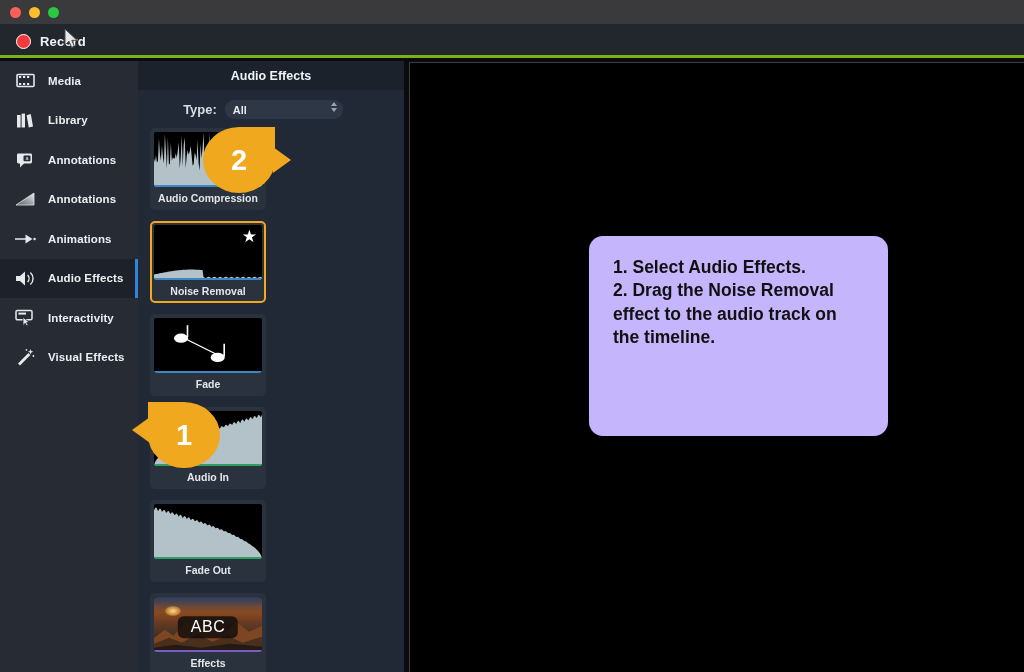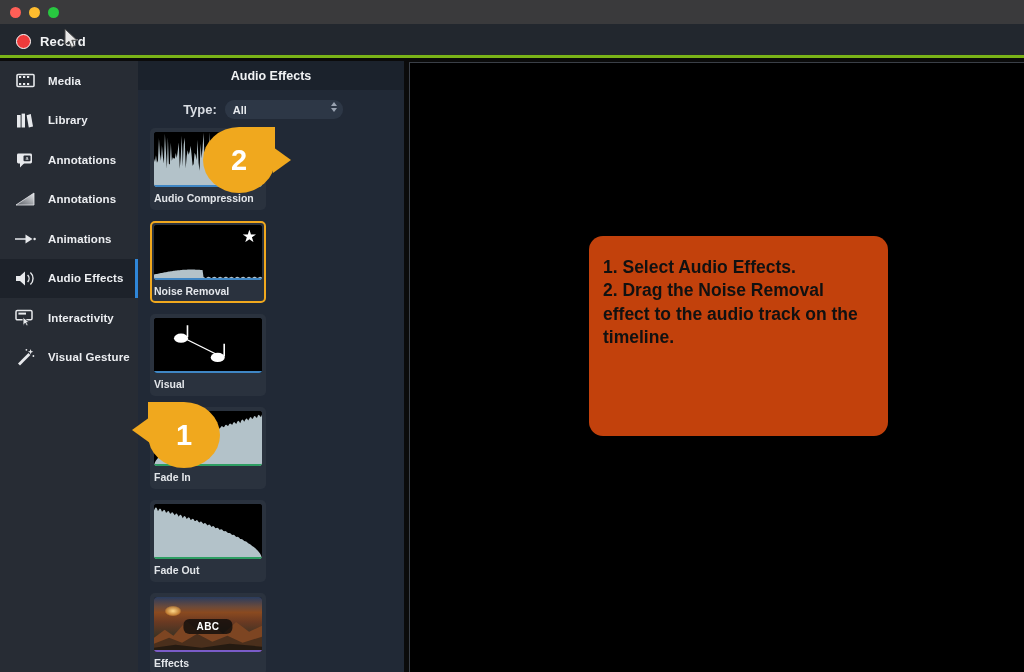--- a/index.html
+++ b/index.html
@@ -109,21 +109,21 @@
   }
   .tile.selected {
     border: 2px solid #f0a81e; padding: 2px; background: #2a323e;
   }
   .thumb {
     position: relative; width: 100%; height: 55px;
     background: #000; border-radius: 3px; overflow: hidden;
   }
   .accent { position: absolute; left: 0; bottom: 0; width: 100%; height: 2px; }
   .tile-label {
-    color: #e3e6ea;
+    text-align: center; color: #e3e6ea;
     font-size: 10.5px; font-weight: bold; padding: 5px 0 2px;
   }
   .star {
     position: absolute; right: 5px; top: 3px; color: #ffffff;
     font-size: 17px; line-height: 1; text-shadow: 0 0 2px #000;
   }
 
   
   .thumb svg { display: block; width: 100%; height: 100%; }
 
@@ -136,35 +136,35 @@
   .photo .sun {
     position: absolute; left: 10%; top: 16%; width: 16px; height: 10px;
     background: radial-gradient(ellipse at center, #ffd98a 0%, rgba(255,180,70,.5) 60%, rgba(0,0,0,0) 75%);
   }
   .photo .ridge {
     position: absolute; left: 0; bottom: 0; width: 100%; height: 72%;
   }
   .abc-box {
     position: absolute; left: 50%; top: 50%; transform: translate(-50%,-40%);
     background: rgba(10,10,10,.78); border-radius: 6px;
-    padding: 2px 13px; color: #fff; font-size: 10px; font-weight: bold;
+    padding: 2px 13px; color: #fff; font-size: 16px; font-weight: normal;
     letter-spacing: .5px;
   }
 
   
   .preview {
     position: absolute; left: 409px; top: 62px; width: 615px; height: 610px;
     background: #000; border-left: 1px solid #3a3f47; border-top: 1px solid #3a3f47;
   }
 
   
   .balloon {
     position: absolute; left: 589px; top: 236px; width: 299px; height: 200px;
-    background: #c2410c; border-radius: 14px;
-    padding: 20px 14px; color: #111;
+    background: #c4b5fd; border-radius: 14px;
+    padding: 20px 24px; color: #111;
   }
   .balloon p {
     font-size: 17.5px; font-weight: bold; line-height: 1.33; color: #111;
   }
 
   
   .badge {
     position: absolute; width: 72px; height: 66px;
   }
   .badge .bubble {
@@ -308,21 +308,21 @@
         <span class="side-icon">
           <svg width="19" height="19" viewBox="0 0 19 19">
             <path d="M2,17 L12.4,6.6 L14.4,8.6 L4,19 Z" fill="currentColor" transform="translate(0,-1.6)"></path>
             <g fill="currentColor">
               <path d="M14.6,1 L15.3,3 L17.3,3.7 L15.3,4.4 L14.6,6.4 L13.9,4.4 L11.9,3.7 L13.9,3 Z"></path>
               <circle cx="10.4" cy="1.8" r="0.9"></circle>
               <circle cx="17.4" cy="8" r="0.9"></circle>
             </g>
           </svg>
         </span>
-        <span class="side-label">Visual Gesture</span>
+        <span class="side-label">Visual Effects</span>
       </div>
     </div>
 
   <div class="panel">
     <div class="panel-head">
       <span class="panel-title">Audio Effects</span>
     </div>
 
     <div class="type-row">
       <span class="type-label">Type:</span>
@@ -364,32 +364,32 @@
     <rect width="100" height="60" fill="#000"></rect>
     <line x1="28" y1="22" x2="62" y2="42" stroke="#ffffff" stroke-width="1.2"></line>
     <ellipse cx="25" cy="22" rx="6.5" ry="5" fill="#ffffff"></ellipse>
     <line x1="31" y1="21" x2="31" y2="8" stroke="#ffffff" stroke-width="1.5"></line>
     <ellipse cx="59" cy="43" rx="6.5" ry="5" fill="#ffffff"></ellipse>
     <line x1="65" y1="42" x2="65" y2="28" stroke="#ffffff" stroke-width="1.5"></line>
   </svg>
 
        <span class="accent" style="background:#3f86c4"></span>
      </div>
-     <div class="tile-label">Visual</div>
+     <div class="tile-label">Fade</div>
         </div>
         <div class="tile">
           <div class="thumb">
        <svg viewBox="0 0 100 100" preserveAspectRatio="none">
     <rect width="100" height="100" fill="#000"></rect>
     <polygon points="0,100 0.00,98.80 0.92,93.29 1.83,90.11 2.75,87.65 3.67,85.68 4.59,83.65 5.50,81.76 6.42,80.19 7.34,78.97 8.26,77.38 9.17,75.73 10.09,74.45 11.01,73.61 11.93,72.32 12.84,70.70 13.76,69.54 14.68,68.94 15.60,67.98 16.51,66.30 17.43,65.16 18.35,64.71 19.27,64.13 20.18,62.33 21.10,61.14 22.02,60.79 22.94,60.67 23.85,58.72 24.77,57.42 25.69,57.10 26.61,57.51 27.52,55.39 28.44,53.94 29.36,53.59 30.28,54.17 31.19,52.31 32.11,50.67 33.03,50.24 33.94,50.92 34.86,49.44 35.78,47.58 36.70,47.03 37.61,47.77 38.53,46.78 39.45,44.67 40.37,43.95 41.28,44.70 42.20,44.29 43.12,41.92 44.04,40.98 44.95,41.70 45.87,41.97 46.79,39.33 47.71,38.13 48.62,38.76 49.54,39.81 50.46,36.89 51.38,35.40 52.29,35.89 53.21,37.78 54.13,34.59 55.05,32.78 55.96,33.08 56.88,35.07 57.80,32.44 58.72,30.28 59.63,30.34 60.55,32.33 61.47,30.42 62.39,27.90 63.30,27.67 64.22,29.62 65.14,28.54 66.06,25.64 66.97,25.07 67.89,26.92 68.81,26.79 69.72,23.50 70.64,22.56 71.56,24.24 72.48,25.15 73.39,21.49 74.31,20.13 75.23,21.60 76.15,23.63 77.06,19.61 77.98,17.80 78.90,18.99 79.82,22.22 80.73,17.85 81.65,15.57 82.57,16.42 83.49,19.73 84.40,16.22 85.32,13.46 86.24,13.91 87.16,17.15 88.07,14.71 88.99,11.45 89.91,11.47 90.83,14.56 91.74,13.32 92.66,9.57 93.58,9.09 94.50,11.98 95.41,12.05 96.33,7.80 97.25,6.80 98.17,9.41 99.08,10.89 100.00,6.17 100,100" fill="#b3c2c9"></polygon>
   </svg>
 
        <span class="accent" style="background:#2e9e63"></span>
      </div>
-     <div class="tile-label">Fade In</div>
+     <div class="tile-label">Audio In</div>
         </div>
         <div class="tile">
           <div class="thumb">
        <svg viewBox="0 0 100 100" preserveAspectRatio="none">
     <rect width="100" height="100" fill="#000"></rect>
     <polygon points="0,100 0.00,12.00 0.92,7.67 1.83,6.03 2.75,8.15 3.67,13.06 4.59,10.20 5.50,8.17 6.42,9.74 7.34,14.22 8.26,12.76 9.17,10.41 10.09,11.44 11.01,15.49 11.93,15.34 12.84,12.74 13.76,13.28 14.68,16.86 15.60,17.94 16.51,15.15 17.43,15.23 18.35,18.35 19.27,20.55 20.18,17.63 21.10,17.31 22.02,19.96 22.94,23.15 23.85,20.18 24.77,19.49 25.69,21.69 26.61,25.75 27.52,22.78 28.44,21.79 29.36,23.55 30.28,27.32 31.19,25.43 32.11,24.19 33.03,25.54 33.94,28.97 34.86,28.12 35.78,26.69 36.70,27.66 37.61,30.74 38.53,30.84 39.45,29.28 40.37,29.91 41.28,32.63 42.20,33.60 43.12,31.95 44.04,32.28 44.95,34.66 45.87,36.38 46.79,34.71 47.71,34.78 48.62,36.83 49.54,39.19 50.46,37.54 51.38,37.41 52.29,39.14 53.21,42.03 54.13,40.46 55.05,40.17 55.96,41.61 56.88,44.29 57.80,43.44 58.72,43.05 59.63,44.24 60.55,46.66 61.47,46.51 62.39,46.06 63.30,47.04 64.22,49.21 65.14,49.67 66.06,49.21 66.97,50.01 67.89,51.96 68.81,52.92 69.72,52.51 70.64,53.18 71.56,54.92 72.48,56.29 73.39,55.97 74.31,56.56 75.23,58.12 76.15,59.80 77.06,59.62 77.98,60.18 78.90,61.59 79.82,63.49 80.73,63.49 81.65,64.09 82.57,65.41 83.49,67.20 84.40,67.66 85.32,68.35 86.24,69.64 87.16,71.35 88.07,72.24 88.99,73.11 89.91,74.45 90.83,76.15 91.74,77.43 92.66,78.60 93.58,80.14 94.50,81.98 95.41,83.74 96.33,85.48 97.25,87.62 98.17,90.17 99.08,93.32 100.00,98.80 100,100" fill="#b3c2c9"></polygon>
   </svg>
 
        <span class="accent" style="background:#2e9e63"></span>
      </div>

